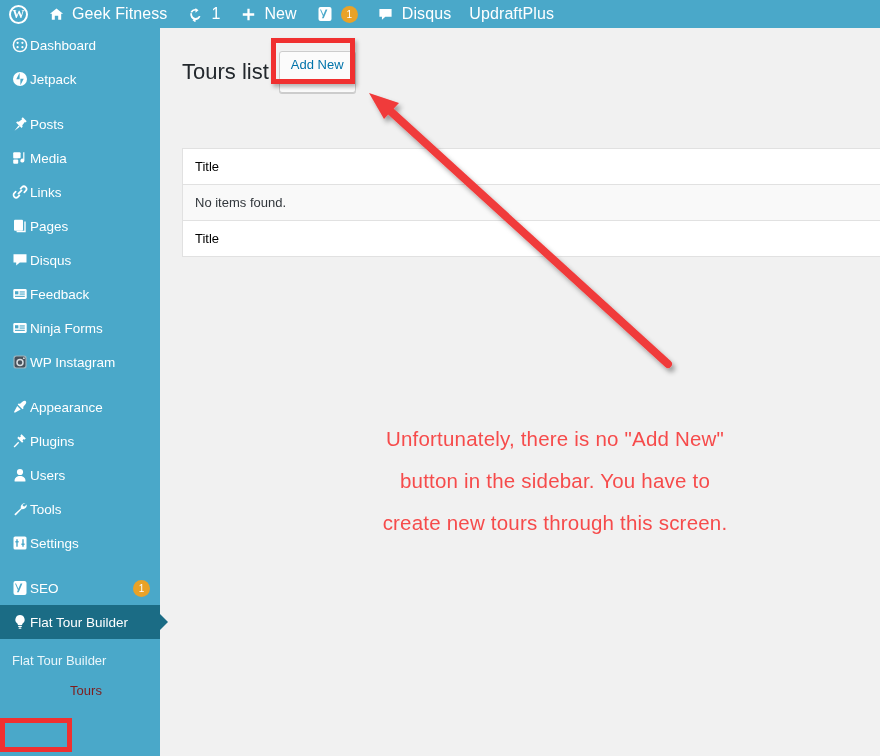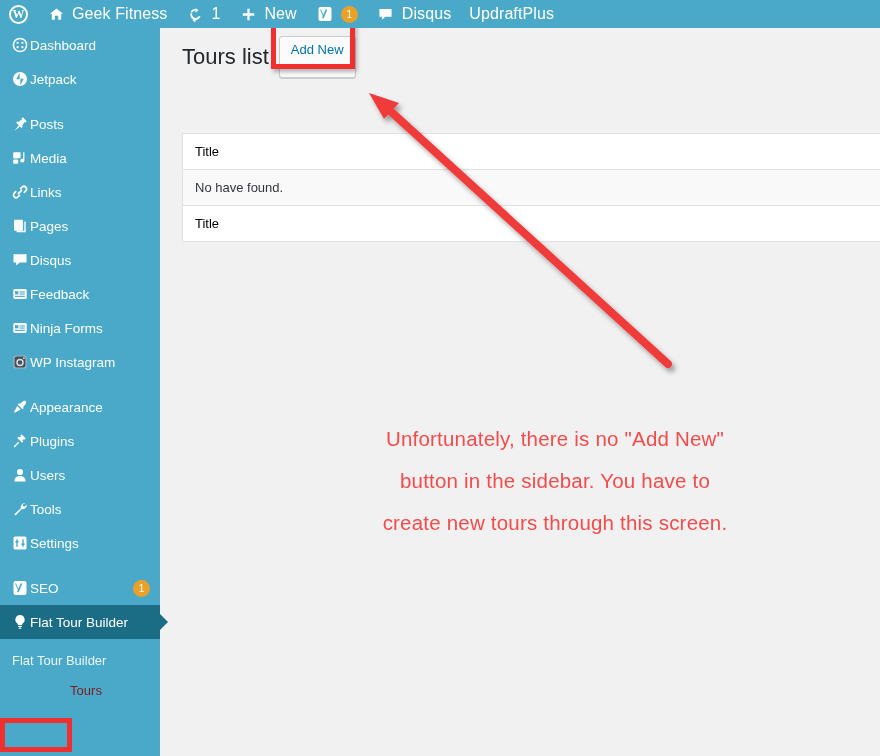--- a/index.html
+++ b/index.html
@@ -65,21 +65,21 @@
   }
   .submenu{ background:#4aa8c9; padding:6px 0 2px 0; }
   .submenu-item{
     height:30px; display:flex; align-items:center;
     padding-left:12px; color:#e9f6fb; font-size:13px;
   }
   .submenu-item.current{ color:#7f1d1d;justify-content:center; }
 
   
   #content{
-    position:absolute; top:13px; left:160px;
+    position:absolute; top:28px; left:160px;
     width:644px; height:728px; background:#f1f1f1;
   }
   #page-head{
     display:flex; align-items:center; gap:0;
     padding:22px 0 0 22px; height:66px;
   }
   #page-title{
     font-size:22px; font-weight:normal; color:#23282d;
     font-family:"Liberation Sans", sans-serif; line-height:1.3;
   }
@@ -393,21 +393,21 @@
       <a id="addnew-btn">Add New</a>
       <span id="addnew-highlight"></span>
     </div>
   </div>
 
   <div id="tours-table">
     <div class="tr head">
       <span class="th">Title</span>
     </div>
     <div class="tr body">
-      <span class="td">No have found.</span>
+      <span class="td">No items found.</span>
     </div>
     <div class="tr foot">
       <span class="th">Title</span>
     </div>
   </div>
 
 </div>
 
 <svg id="arrow-svg" viewBox="0 0 880 756">
   <defs>

